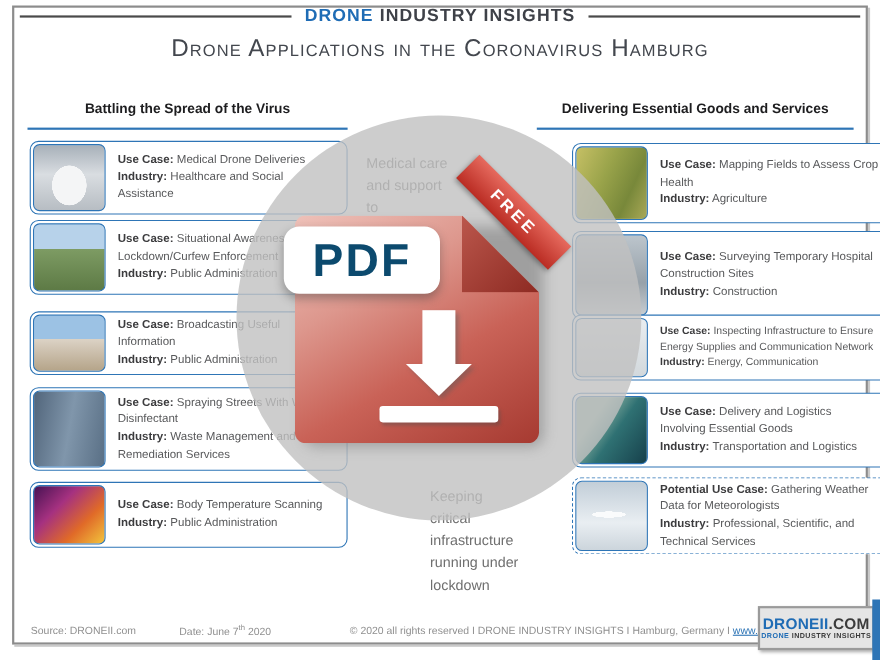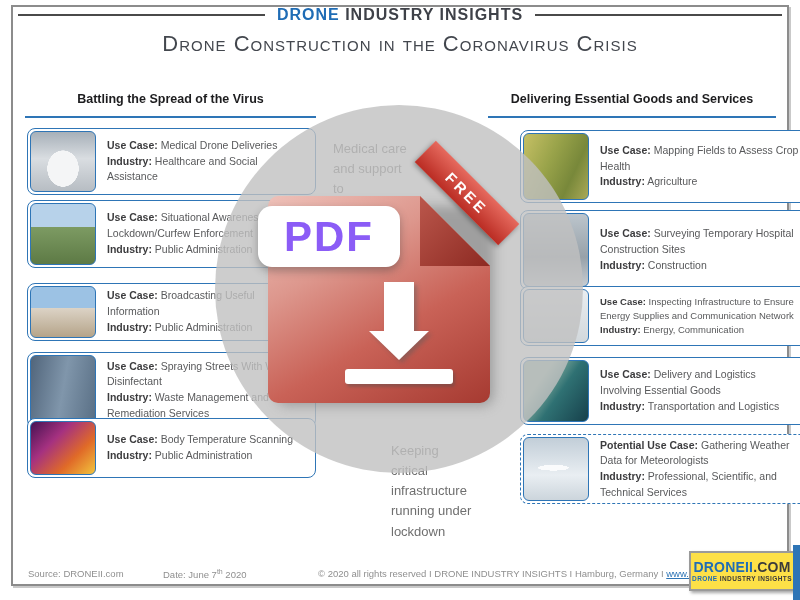--- a/index.html
+++ b/index.html
@@ -62,59 +62,59 @@
     background:rgba(105,105,105,0.45);filter:blur(6px);z-index:6;}
   .pdf-body{position:absolute;left:268px;top:196px;width:222px;height:207px;border-radius:10px;
     background:linear-gradient(150deg,#eec1b9 0%,#dd978d 32%,#c96257 62%,#a63a31 100%);
     clip-path:polygon(0 0,152px 0,100% 70px,100% 100%,0 100%);z-index:6;}
   .pdf-fold{position:absolute;left:420px;top:196px;width:70px;height:70px;
     clip-path:polygon(0 0,100% 100%,0 100%);
     background:linear-gradient(135deg,#bb574c,#8d2a22);z-index:7;}
   .pdf-label{position:absolute;left:258px;top:206px;width:142px;height:61px;background:#fff;
     border-radius:14px;box-shadow:0 4px 9px rgba(60,60,60,0.4);z-index:8;
     display:flex;align-items:center;justify-content:center;
-    font-size:42px;font-weight:bold;color:#8b5cf6;letter-spacing:2px;}
+    font-size:42px;font-weight:bold;color:#0c4a6e;letter-spacing:2px;}
   .dl-arrow{position:absolute;left:0;top:0;z-index:8;filter:drop-shadow(3px 3px 2px rgba(90,90,90,0.45));}
   .arrow-shaft{position:absolute;left:384px;top:282px;width:30px;height:50px;background:#fff;}
   .arrow-head{position:absolute;left:369px;top:331px;width:0;height:0;
     border-left:30px solid transparent;border-right:30px solid transparent;border-top:29px solid #fff;}
   .pdf-bar{position:absolute;left:345px;top:369px;width:108px;height:15px;background:#fff;
     border-radius:3px;box-shadow:2px 3px 3px rgba(80,80,80,0.4);z-index:8;}
   .ribbon{position:absolute;left:408px;top:178px;width:118px;height:30px;transform:rotate(45deg);
     background:linear-gradient(180deg,#e66a5e,#ba2c23);z-index:9;display:flex;align-items:center;
     justify-content:center;color:#fff;font-weight:bold;font-size:15px;letter-spacing:3px;
     box-shadow:0 2px 5px rgba(0,0,0,0.35);}
 
   
   .foot{position:absolute;top:568px;font-size:9.5px;color:#8f8f8f;z-index:2;white-space:nowrap;}
   .foot.source{left:28px;text-align:right;}
   .foot.date{left:163px;}
   .foot.copy{left:318px;}
   .foot sup{font-size:7px;}
   .foot a{color:#2e75b6;text-decoration:underline;cursor:pointer;}
 
-  .logo-box{position:absolute;left:689px;top:551px;width:102px;height:36px;background:#fde047;
+  .logo-box{position:absolute;left:689px;top:551px;width:102px;height:36px;background:#e5e5e5;
     border:2px solid #9a9a9a;box-shadow:2px 2px 3px rgba(0,0,0,0.35);z-index:10;
     display:flex;flex-direction:column;align-items:center;justify-content:center;cursor:pointer;}
   .logo-main{font-size:14px;font-weight:bold;letter-spacing:0.2px;color:#3b3b3b;line-height:1;}
   .logo-sub{font-size:6.5px;font-weight:bold;color:#3b3b3b;letter-spacing:0.4px;margin-top:2px;line-height:1;}
   .blue-strip{position:absolute;left:793px;top:545px;width:7px;height:55px;background:#2e75b6;z-index:10;}
 </style>
 </head>
 <body>
 
 <div class="frame"></div>
 
 <div class="brand-top">
   <div class="rule"></div>
   <div class="txt"><span class="blue">DRONE</span><span> INDUSTRY INSIGHTS</span></div>
   <div class="rule"></div>
 </div>
 
-<div class="main-title">Drone Construction in the Coronavirus Crisis</div>
+<div class="main-title">Drone Applications in the Coronavirus Hamburg</div>
 
 <div class="col-head left">Battling the Spread of the Virus</div>
 <div class="col-head right">Delivering Essential Goods and Services</div>
 
 <div class="card l" style="top:128px;height:67px">
   <div class="thumb img-l0"></div>
   <div class="card-text">
     <div><span class="lbl">Use Case:</span> <span>Medical Drone Deliveries</span></div>
     <div><span class="lbl">Industry:</span> <span>Healthcare and Social Assistance</span></div>
   </div>
@@ -133,21 +133,21 @@
     <div><span class="lbl">Industry:</span> <span>Public Administration</span></div>
   </div>
 </div>
 <div class="card l" style="top:352px;height:76px">
   <div class="thumb img-l3"></div>
   <div class="card-text">
     <div><span class="lbl">Use Case:</span> <span>Spraying Streets With Water &amp; Disinfectant</span></div>
     <div><span class="lbl">Industry:</span> <span>Waste Management and Remediation Services</span></div>
   </div>
 </div>
-<div class="card l" style="top:418px;height:60px">
+<div class="card l" style="top:438px;height:60px">
   <div class="thumb img-l4"></div>
   <div class="card-text">
     <div><span class="lbl">Use Case:</span> <span>Body Temperature Scanning</span></div>
     <div><span class="lbl">Industry:</span> <span>Public Administration</span></div>
   </div>
 </div>
 
 <div class="card r" style="top:130px;height:73px">
   <div class="thumb img-r0"></div>
   <div class="card-text">

